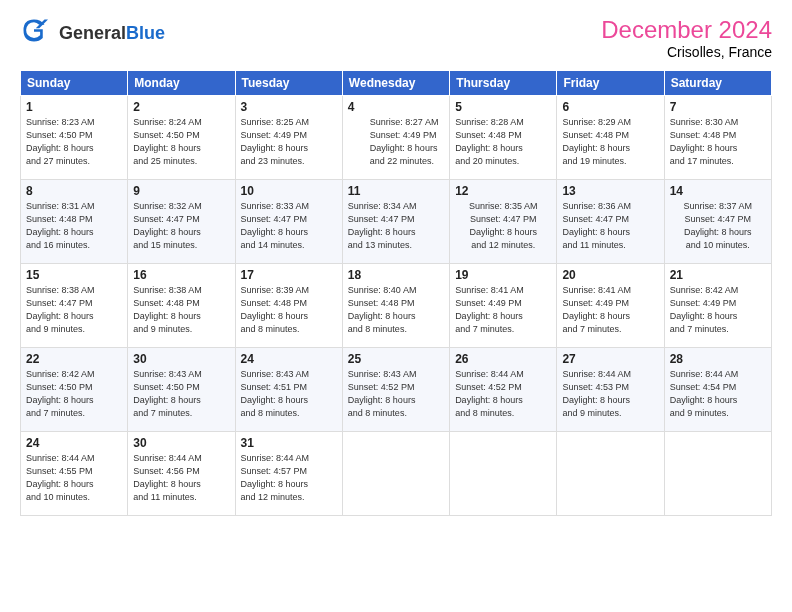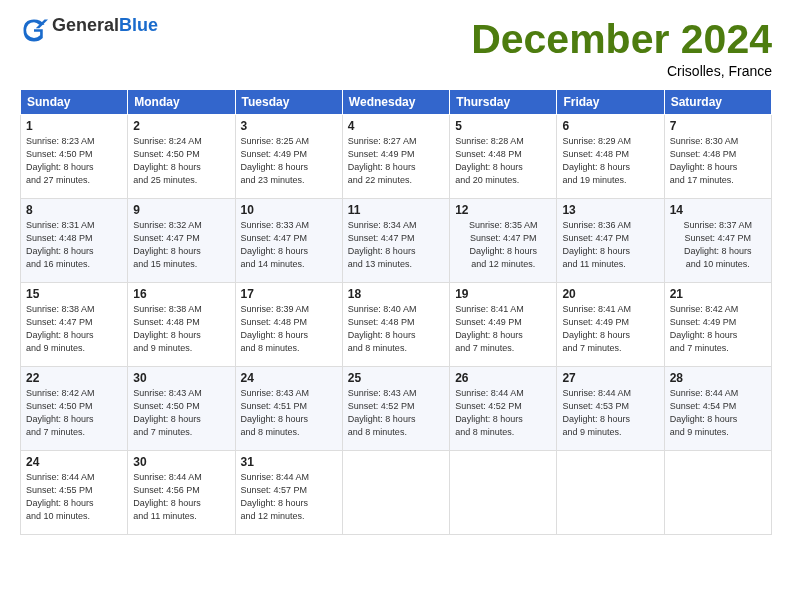--- a/index.html
+++ b/index.html
@@ -17,41 +17,41 @@
       padding: 16px 20px 12px 20px;
     }
     .header {
       display: flex;
       justify-content: space-between;
       align-items: flex-start;
       margin-bottom: 10px;
     }
     .logo {
       display: flex;
-      align-items: flex-start;
-      gap: 4px;
+      align-items: flex-end;
+      gap: 11px;
     }
     .logo-text {
       font-size: 18px;
       font-weight: bold;
       line-height: 1.1;
     }
     .logo-general { color: #333; }
     .logo-blue { color: #1a6bcc; }
     .logo-icon {
       width: 28px;
       height: 28px;
     }
     .title-block {
       text-align: right;
     }
     .month-title {
-      font-size: 41px;
-      font-weight: bold;
-      color: #4d7c0f;
+      font-size: 24px;
+      font-weight: normal;
+      color: #ec4899;
     }
     .subtitle {
       font-size: 14px;
       color: #000000;
     }
     .calendar {
       width: 100%;
       border-collapse: collapse;
       table-layout: fixed;
     }
@@ -142,21 +142,21 @@
           </td>
           <td>
             <span class="day-num">3</span>
             <div class="day-info" style="white-space: pre-line;">Sunrise: 8:25 AM
 Sunset: 4:49 PM
 Daylight: 8 hours
 and 23 minutes.</div>
           </td>
           <td>
             <span class="day-num">4</span>
-            <div class="day-info" style="white-space: pre-line;">Sunrise: 8:27 AM
+            <div class="day-info" style="white-space: pre-line; margin-left: 22px;">Sunrise: 8:27 AM
 Sunset: 4:49 PM
 Daylight: 8 hours
 and 22 minutes.</div>
           </td>
           <td>
             <span class="day-num">5</span>
             <div class="day-info" style="white-space: pre-line;">Sunrise: 8:28 AM
 Sunset: 4:48 PM
 Daylight: 8 hours
 and 20 minutes.</div>

